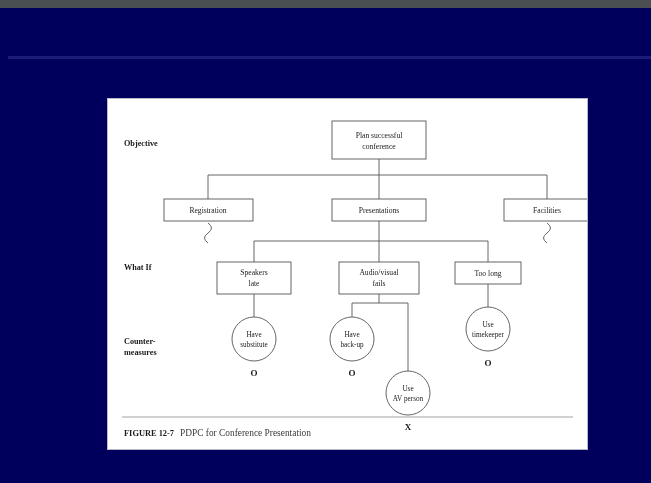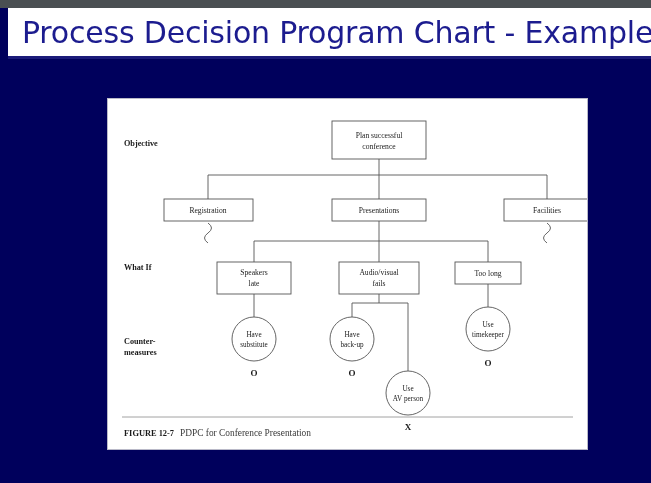--- a/index.html
+++ b/index.html
@@ -124,23 +124,20 @@
     fill: #3a3a3a;
   }
 </style>
 </head>
 <body>
 
 <div id="slide">
 
   <div id="topbar"></div>
 
-  <div id="title-band">
-    <span class="title-text">Process Decision Program Chart - Example</span>
-  </div>
   <div id="title-underline"></div>
 
   <div id="figure-panel">
     <svg id="figure-svg" width="479" height="350" viewBox="0 0 479 350">
 
       <text class="rowlabel" x="16" y="47">Objective</text>
       <text class="rowlabel" x="16" y="171">What If</text>
       <text class="rowlabel" x="16" y="245">Counter-</text>
       <text class="rowlabel" x="16" y="256">measures</text>
 

